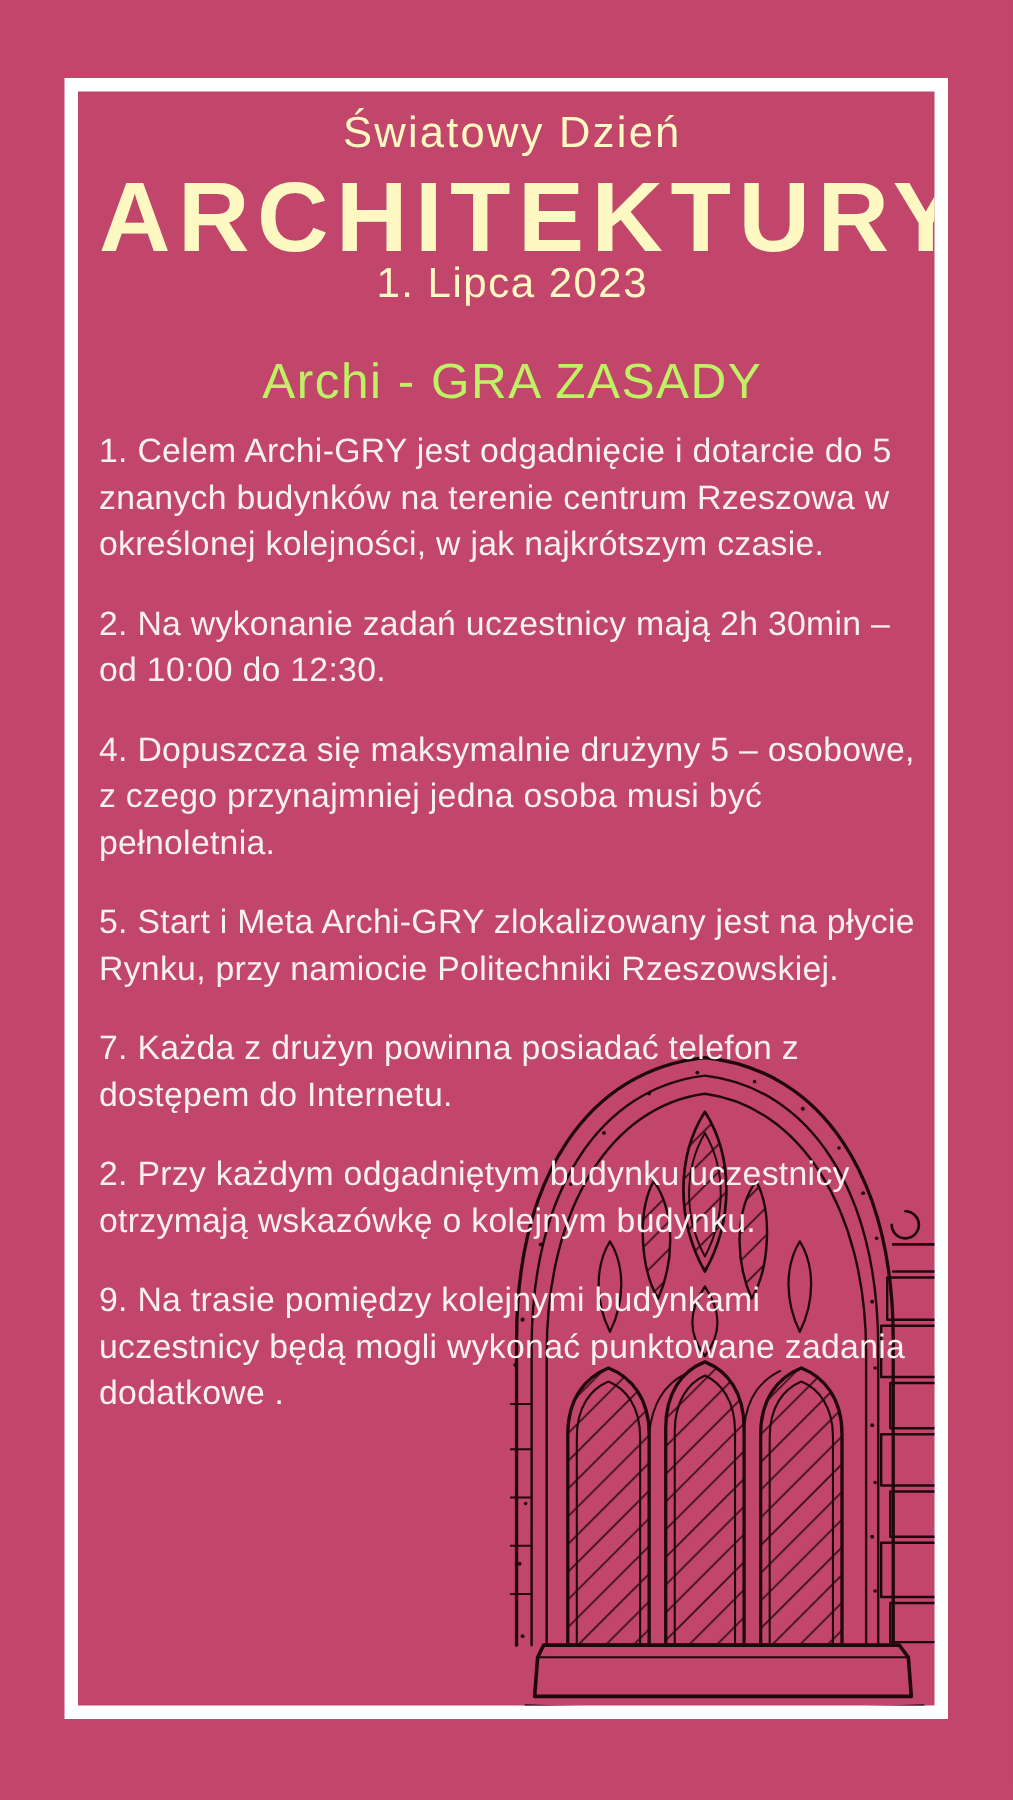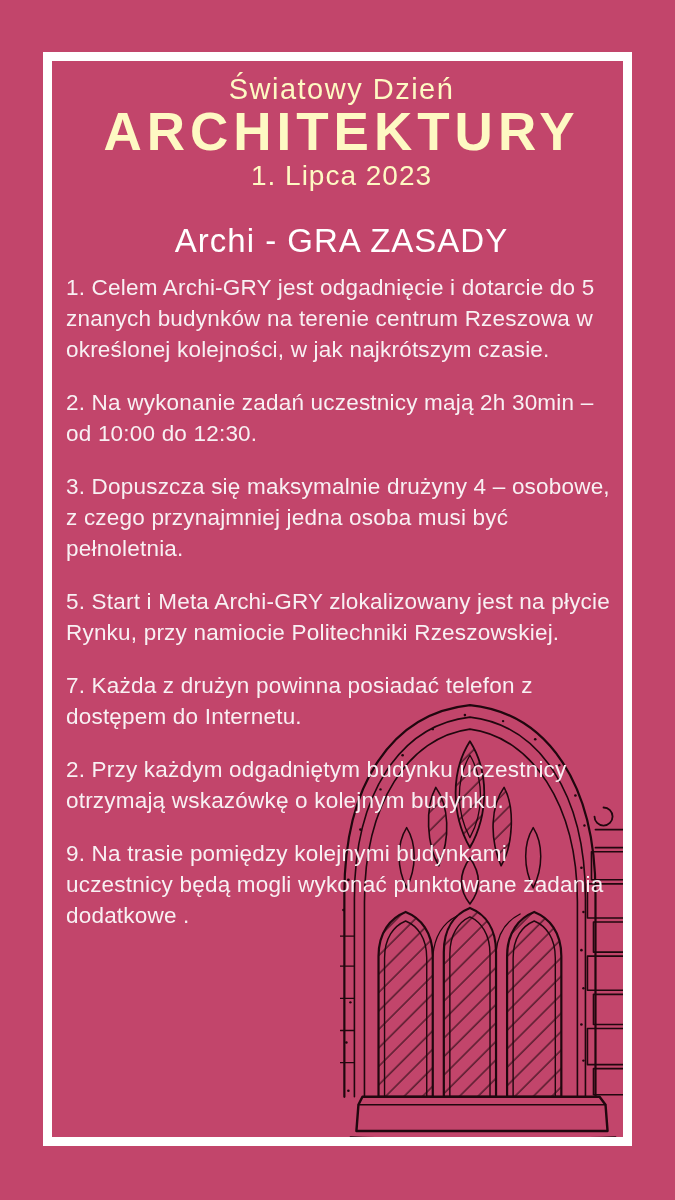--- a/index.html
+++ b/index.html
@@ -25,42 +25,42 @@
   }
   .header { text-align:center; color:#fef9c3; }
   .kicker {
     margin-top:13px;
     font-size:29px;
     font-weight:300;
     letter-spacing:1.5px;
     line-height:30px;
   }
   .title {
-    font-size:53px;
+    font-size:66px;
     font-weight:700;
     letter-spacing:5px;
     line-height:53px;
-    margin-top:1px;
+    margin-top:14px;
     white-space:nowrap;
   }
   .date {
     font-size:28px;
     font-weight:300;
     letter-spacing:1px;
     line-height:29px;
     margin-top:3px;
   }
   .section-title {
     text-align:center;
     font-size:33px;
     font-weight:400;
     letter-spacing:1px;
     margin-top:33px;
     line-height:36px;
-    color:#ffffff;
+    color:#bef264;
   }
   .rules { margin-top:13px; }
   .rules p {
     margin:0 0 22px 0;
     font-size:22.5px;
     font-weight:300;
     line-height:31px;
     letter-spacing:0.2px;
     max-width:552px;
   }
@@ -157,20 +157,20 @@
       <div class="kicker">Światowy Dzień</div>
       <div class="title">ARCHITEKTURY</div>
       <div class="date">1. Lipca 2023</div>
     </div>
 
     <div class="section-title">Archi - GRA ZASADY</div>
 
     <div class="rules">
       <p>1. Celem Archi-GRY jest odgadnięcie i dotarcie do 5 znanych budynków na terenie centrum Rzeszowa w określonej kolejności, w jak najkrótszym czasie.</p>
       <p>2. Na wykonanie zadań uczestnicy mają 2h 30min – od 10:00 do 12:30.</p>
-      <p>3. Dopuszcza się maksymalnie drużyny 4 – osobowe, z czego przynajmniej jedna osoba musi być pełnoletnia.</p>
+      <p>4. Dopuszcza się maksymalnie drużyny 5 – osobowe, z czego przynajmniej jedna osoba musi być pełnoletnia.</p>
       <p>5. Start i Meta Archi-GRY zlokalizowany jest na płycie Rynku, przy namiocie Politechniki Rzeszowskiej.</p>
       <p>7. Każda z drużyn powinna posiadać telefon z dostępem do Internetu.</p>
       <p>2. Przy każdym odgadniętym budynku uczestnicy otrzymają wskazówkę o kolejnym budynku.</p>
       <p>9. Na trasie pomiędzy kolejnymi budynkami uczestnicy będą mogli wykonać punktowane zadania dodatkowe .</p>
     </div>
   </div>
 </div>
 
 </body></html>

